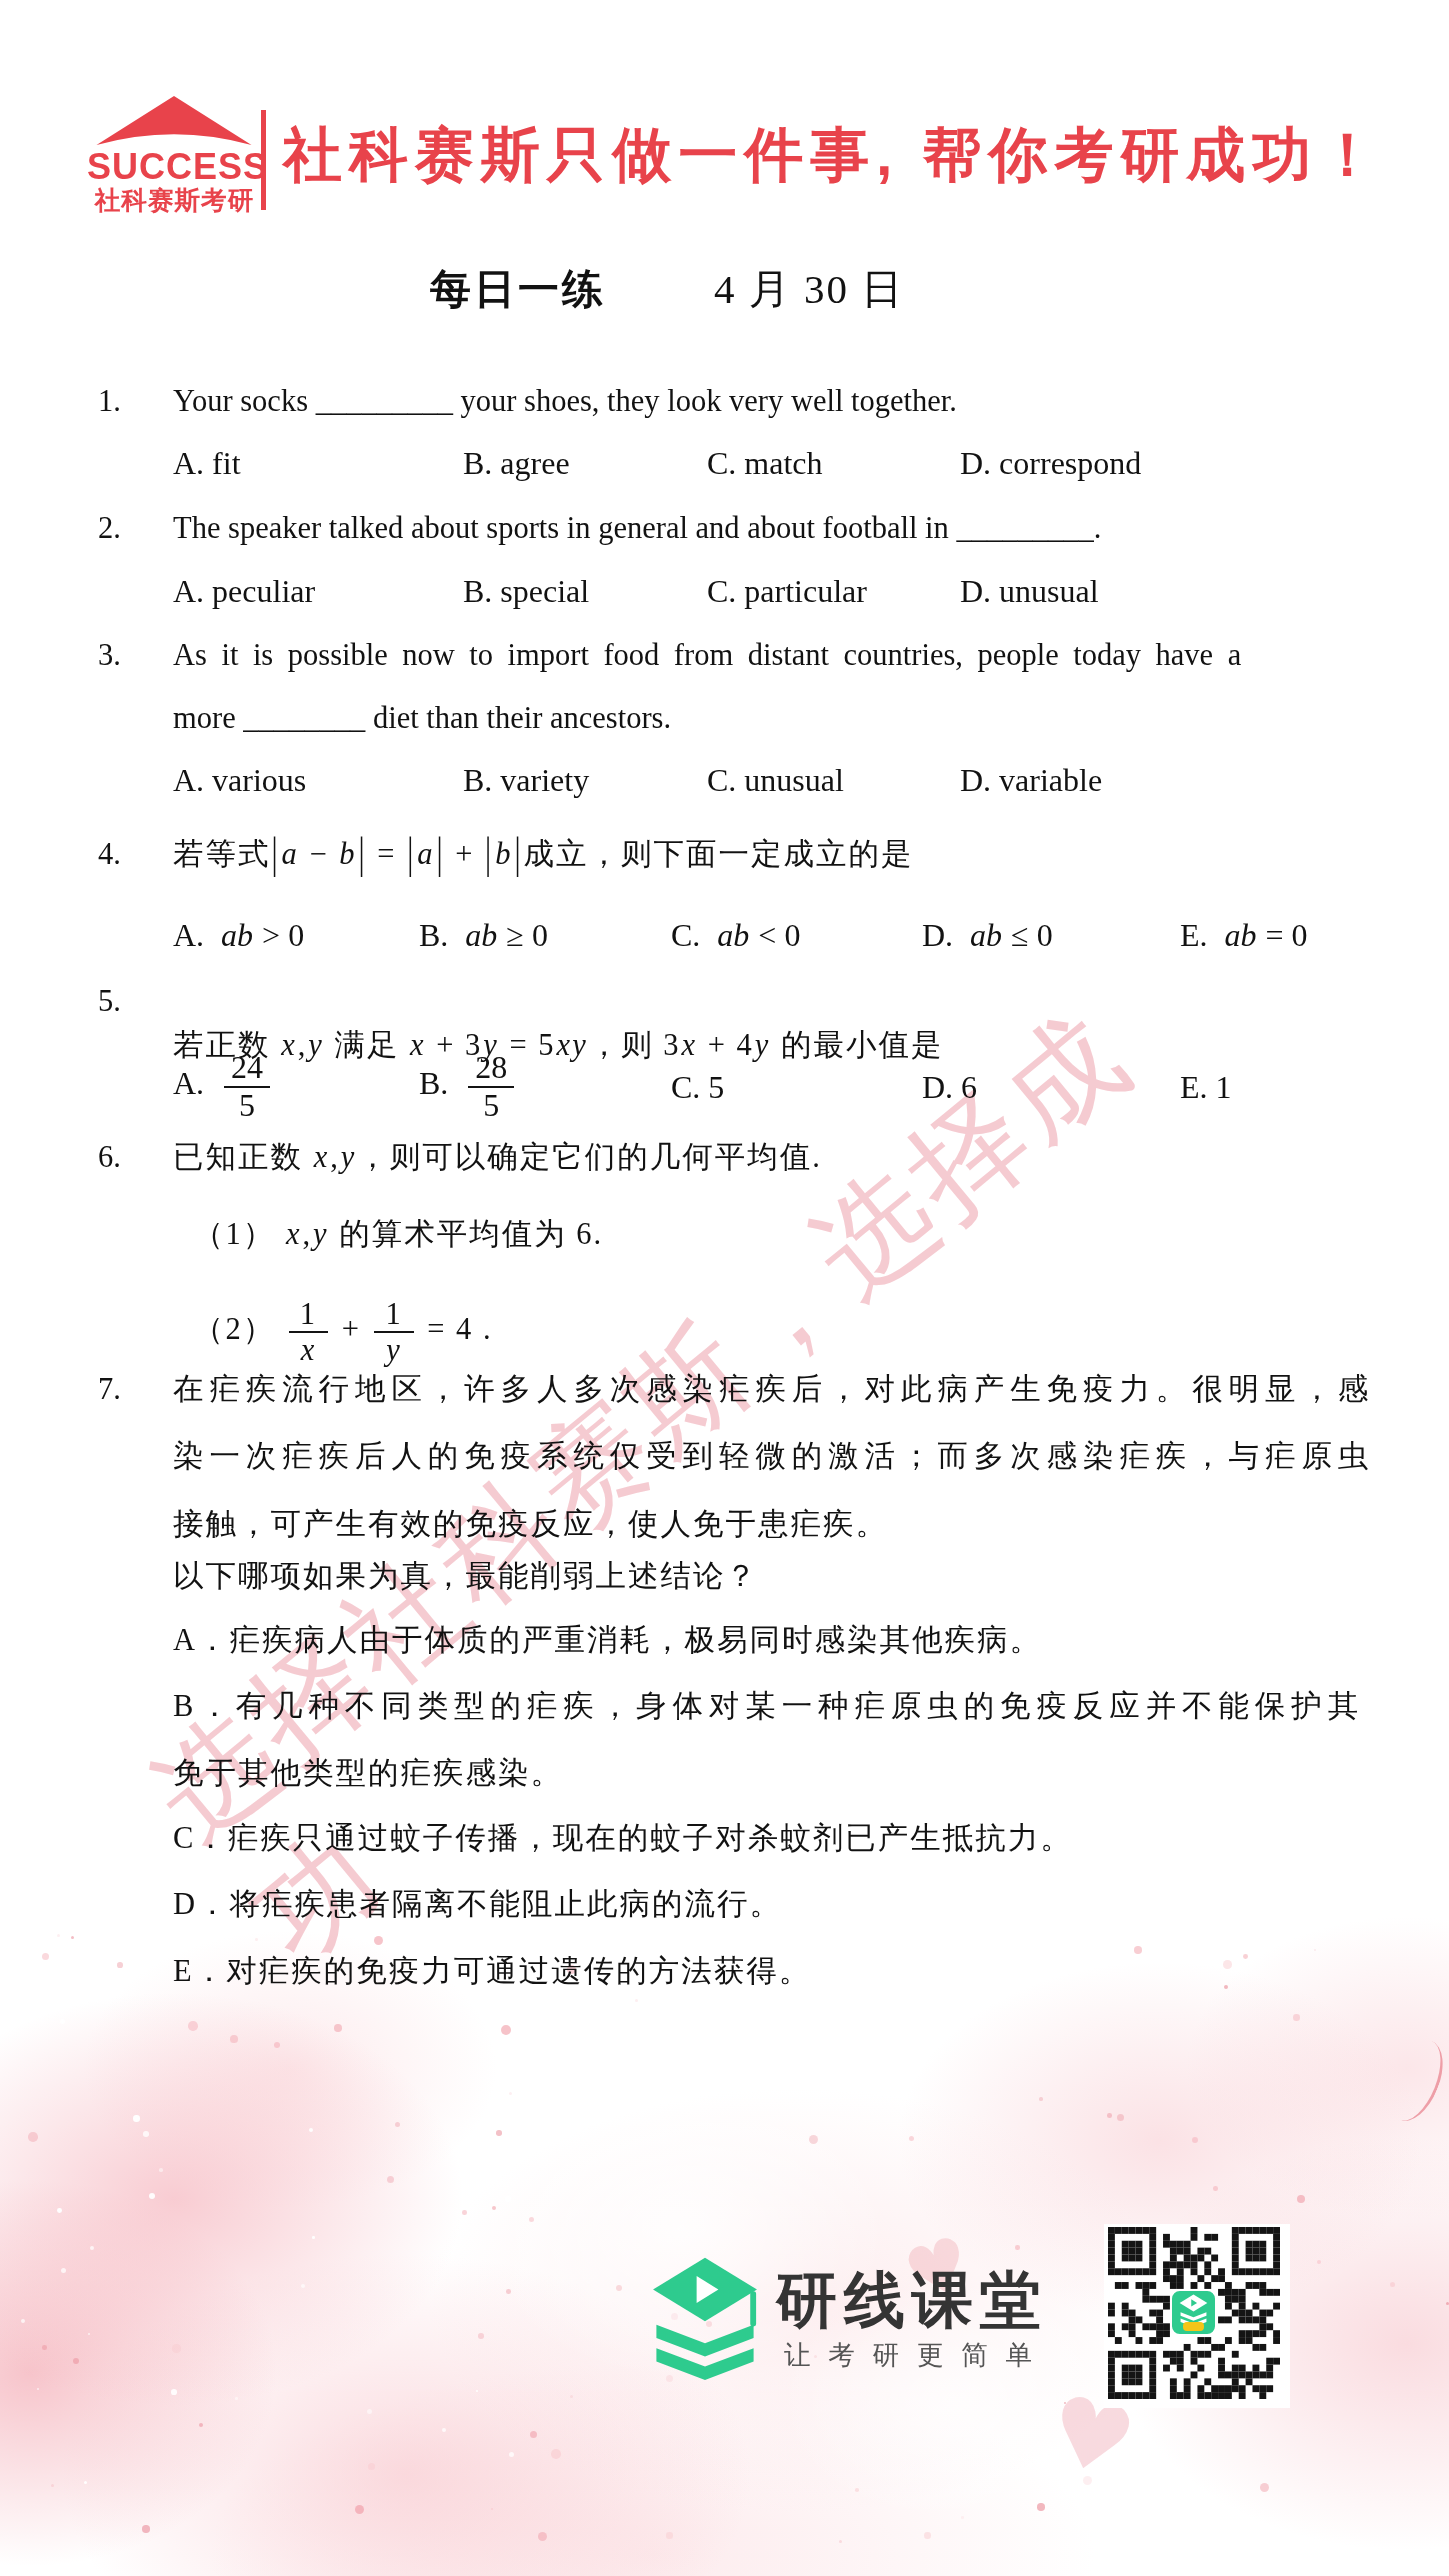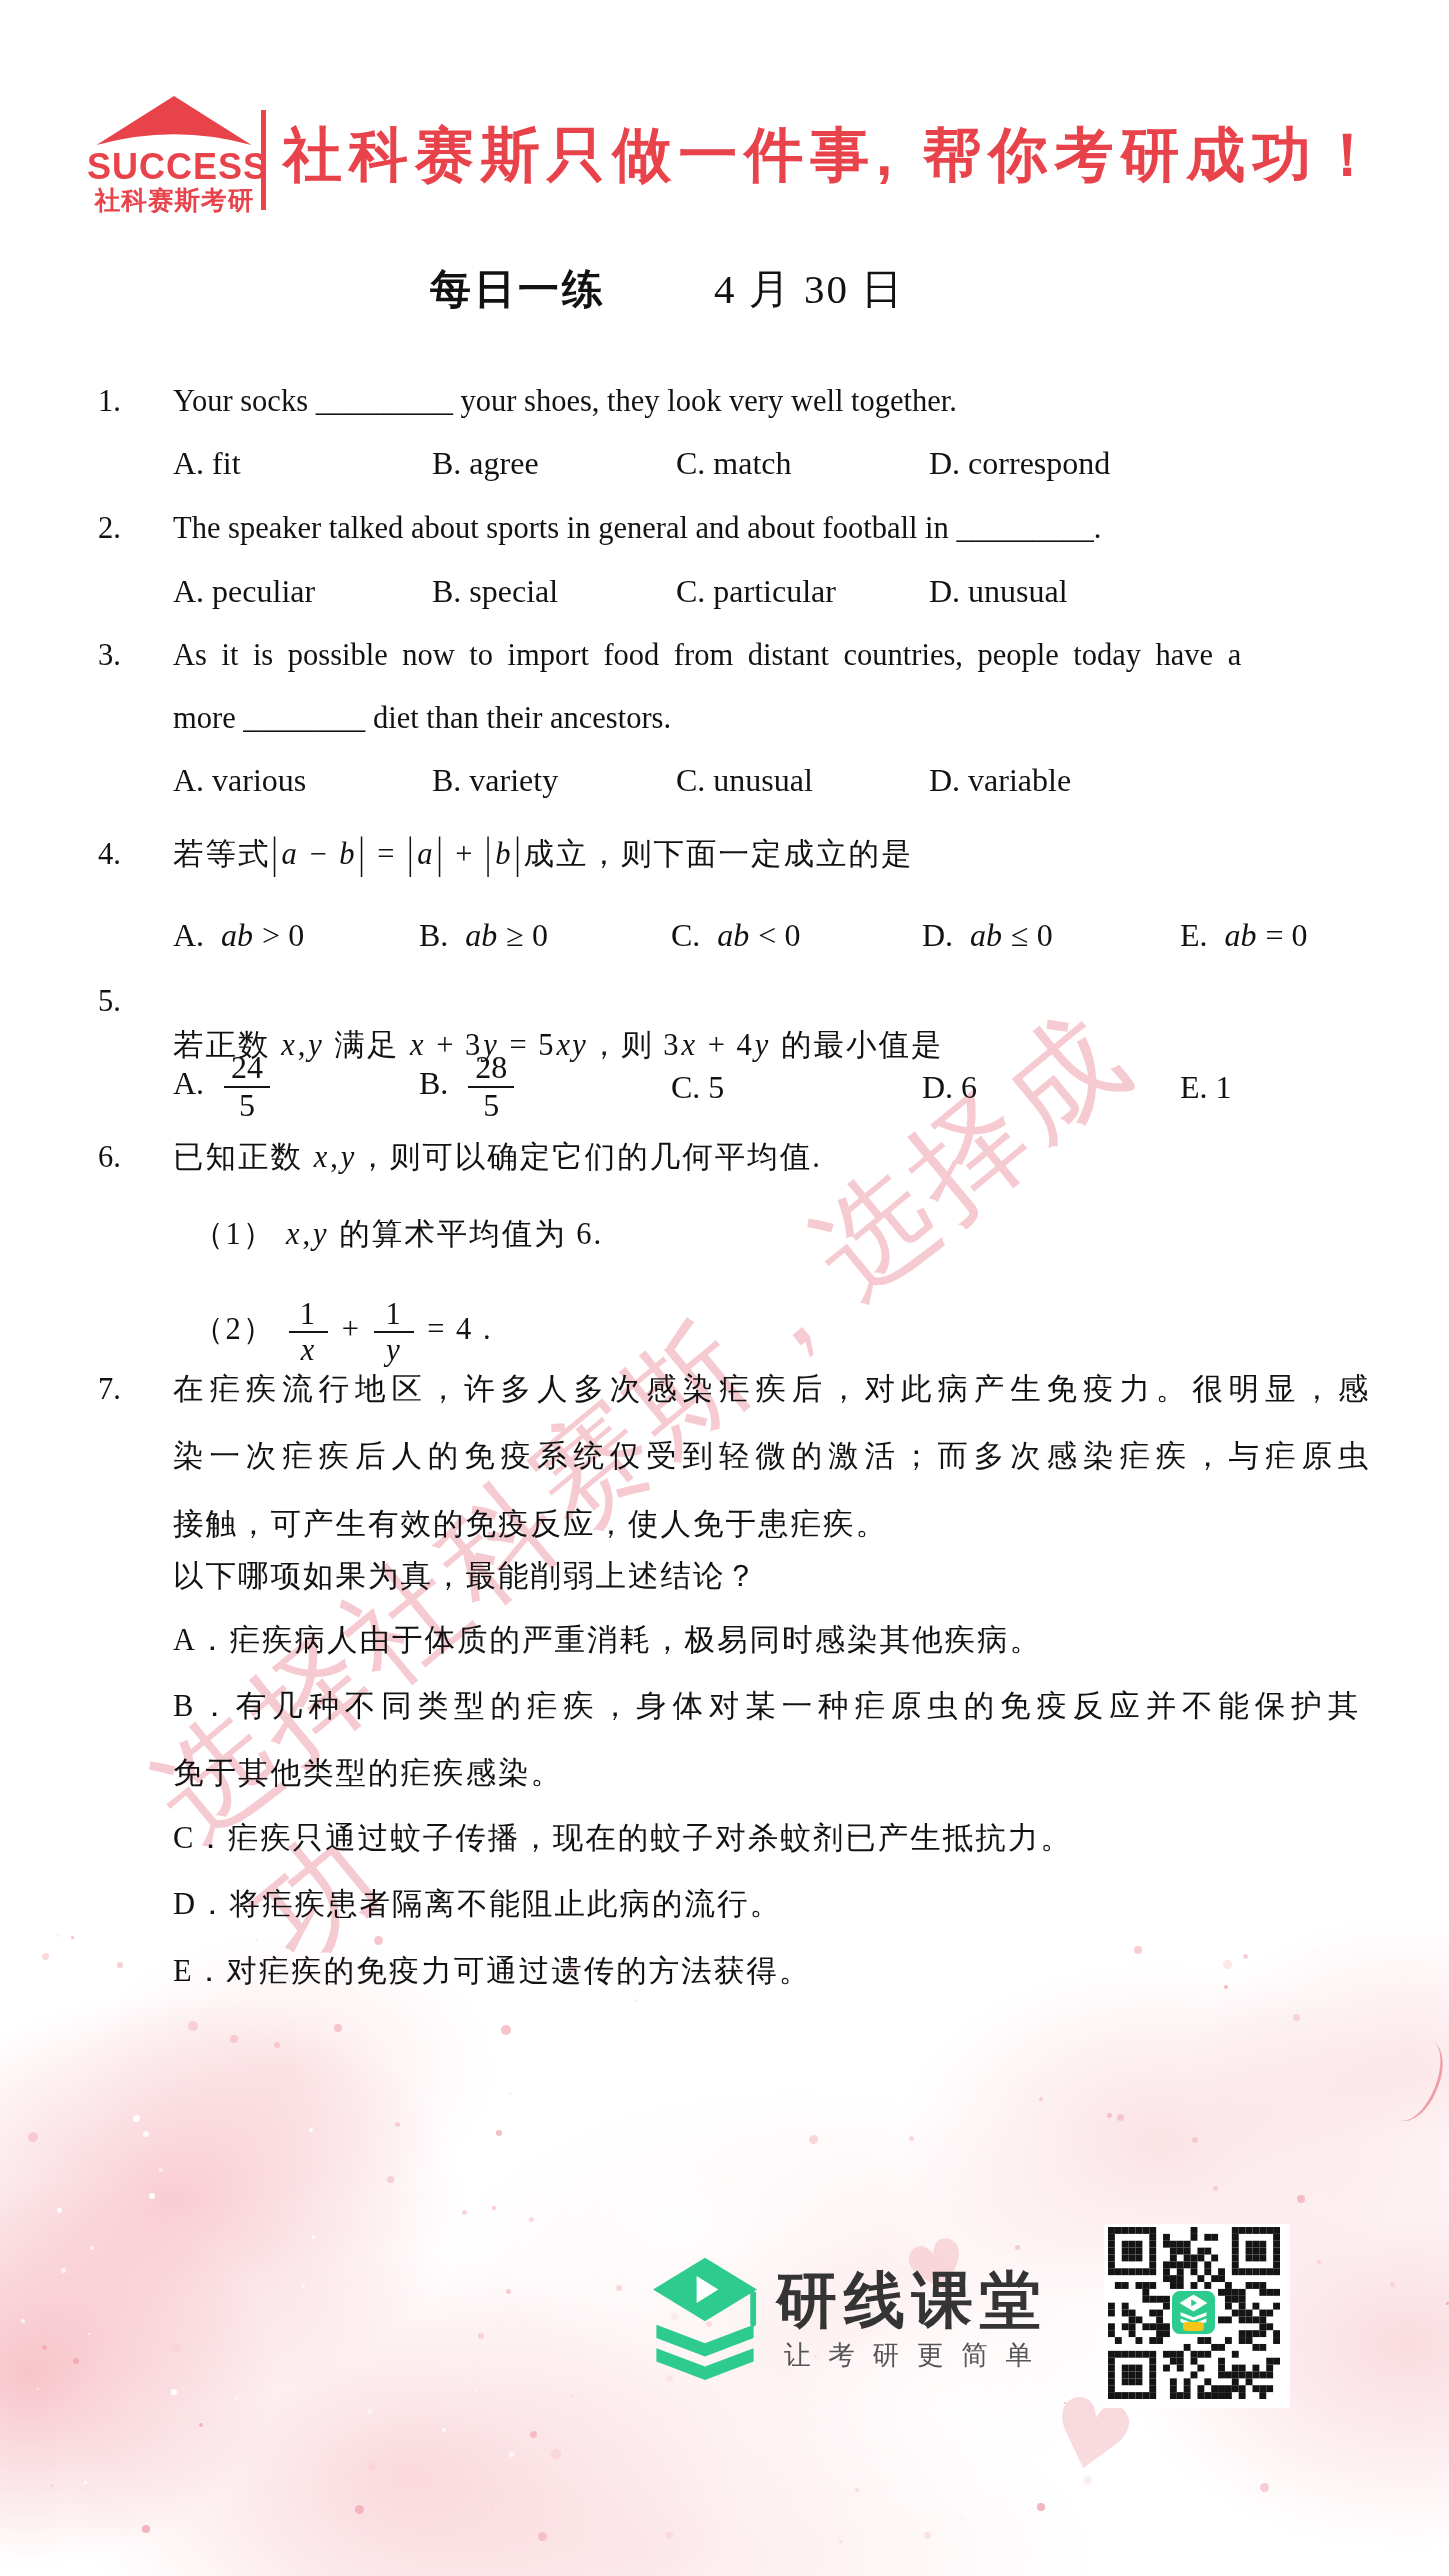--- a/index.html
+++ b/index.html
@@ -20,21 +20,21 @@
   .title-name{font-weight:800;letter-spacing:3px;}
   .title-date{margin-left:108px;font-weight:400;letter-spacing:2px;font-family:"Liberation Serif",serif;}
   
   .line{position:absolute;font-size:30.5px;white-space:nowrap;line-height:1.25;}
   .qnum{left:98px;}
   .stem{left:173px;}
   .cn{letter-spacing:2px;}
   .cn-wide{letter-spacing:5.9px;}
   .just{word-spacing:6.9px;}
   .orow{position:absolute;left:173px;display:flex;font-size:32px;align-items:center;}
-  .ow4 span.o:nth-child(1){width:259px;} .ow4 span.o:nth-child(2){width:244px;}
+  .ow4 span.o:nth-child(1){width:259px;} .ow4 span.o:nth-child(2){width:244px;margin-left:31px;}
   .ow4 span.o:nth-child(3){width:253px;}
   .ow5 span.o:nth-child(1){width:246px;} .ow5 span.o:nth-child(2){width:252px;}
   .ow5 span.o:nth-child(3){width:251px;} .ow5 span.o:nth-child(4){width:258px;}
   i{font-style:italic;padding:0 1px;}
   .tall{display:inline-block;transform:scaleY(1.45);margin:0 1px;}
   .fr{display:inline-block;vertical-align:middle;text-align:center;line-height:1.12;margin:0 3.9px;}
   .fr>span{display:block;padding:0 6.9px;min-width:25.6px;}
   .fr>span+span{border-top:2.5px solid #141414;}
   
   .watermark{position:absolute;left:221px;top:1718px;font-size:116px;letter-spacing:5.9px;

